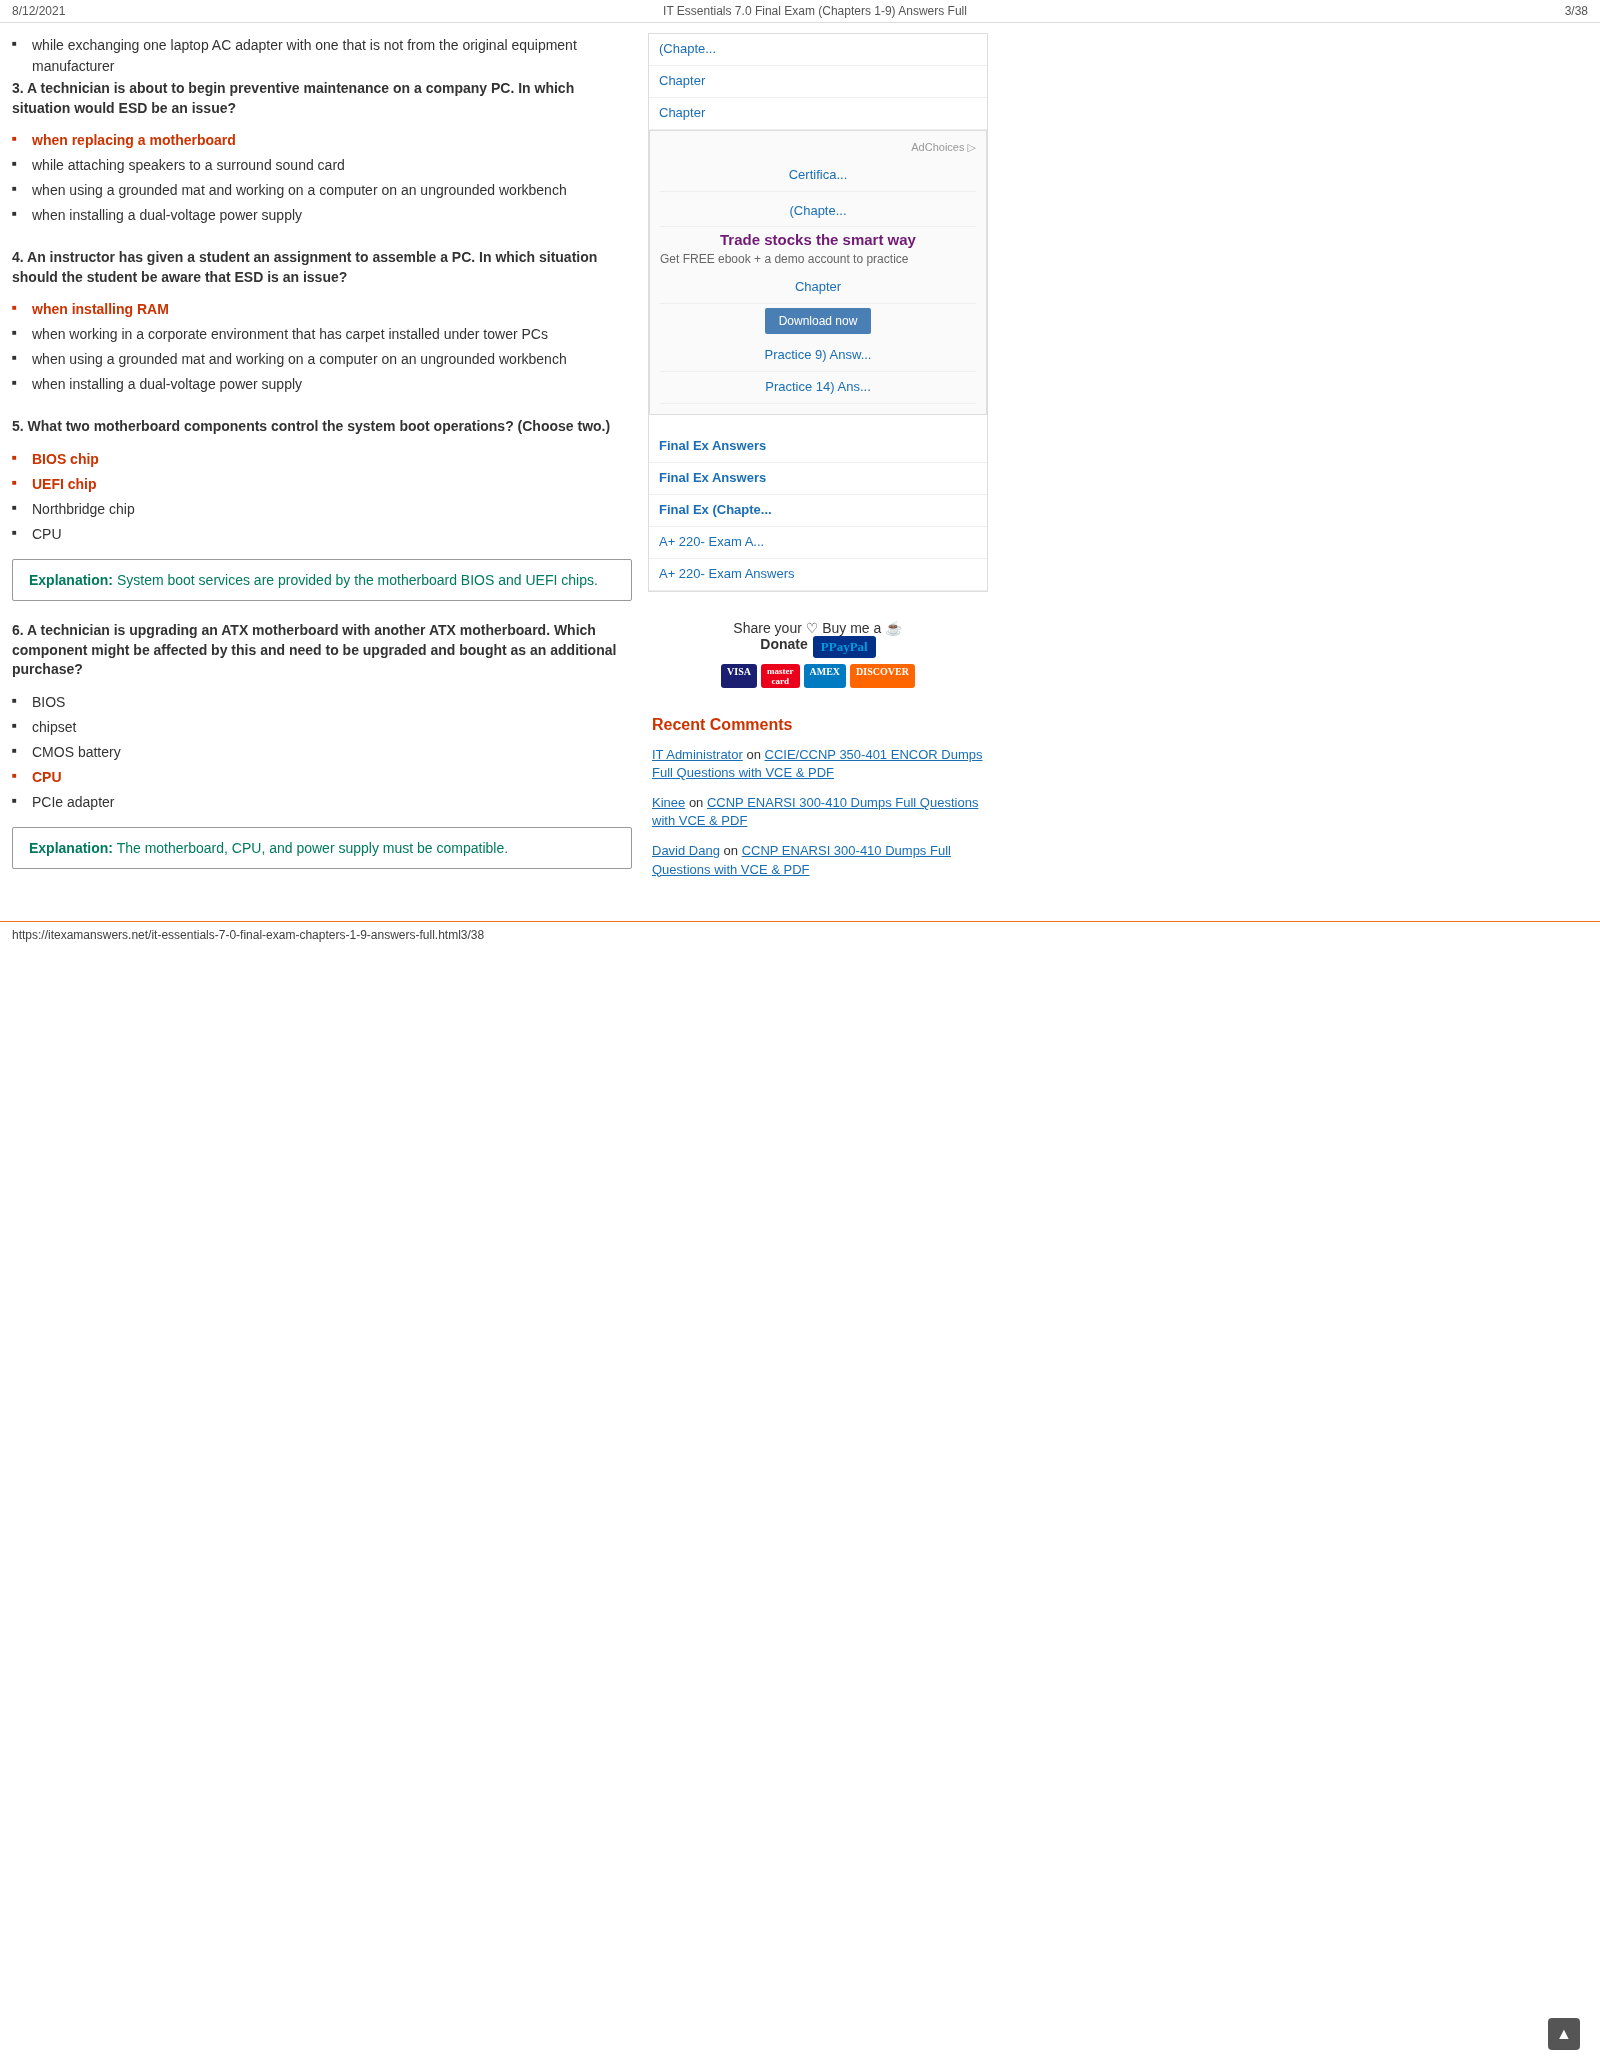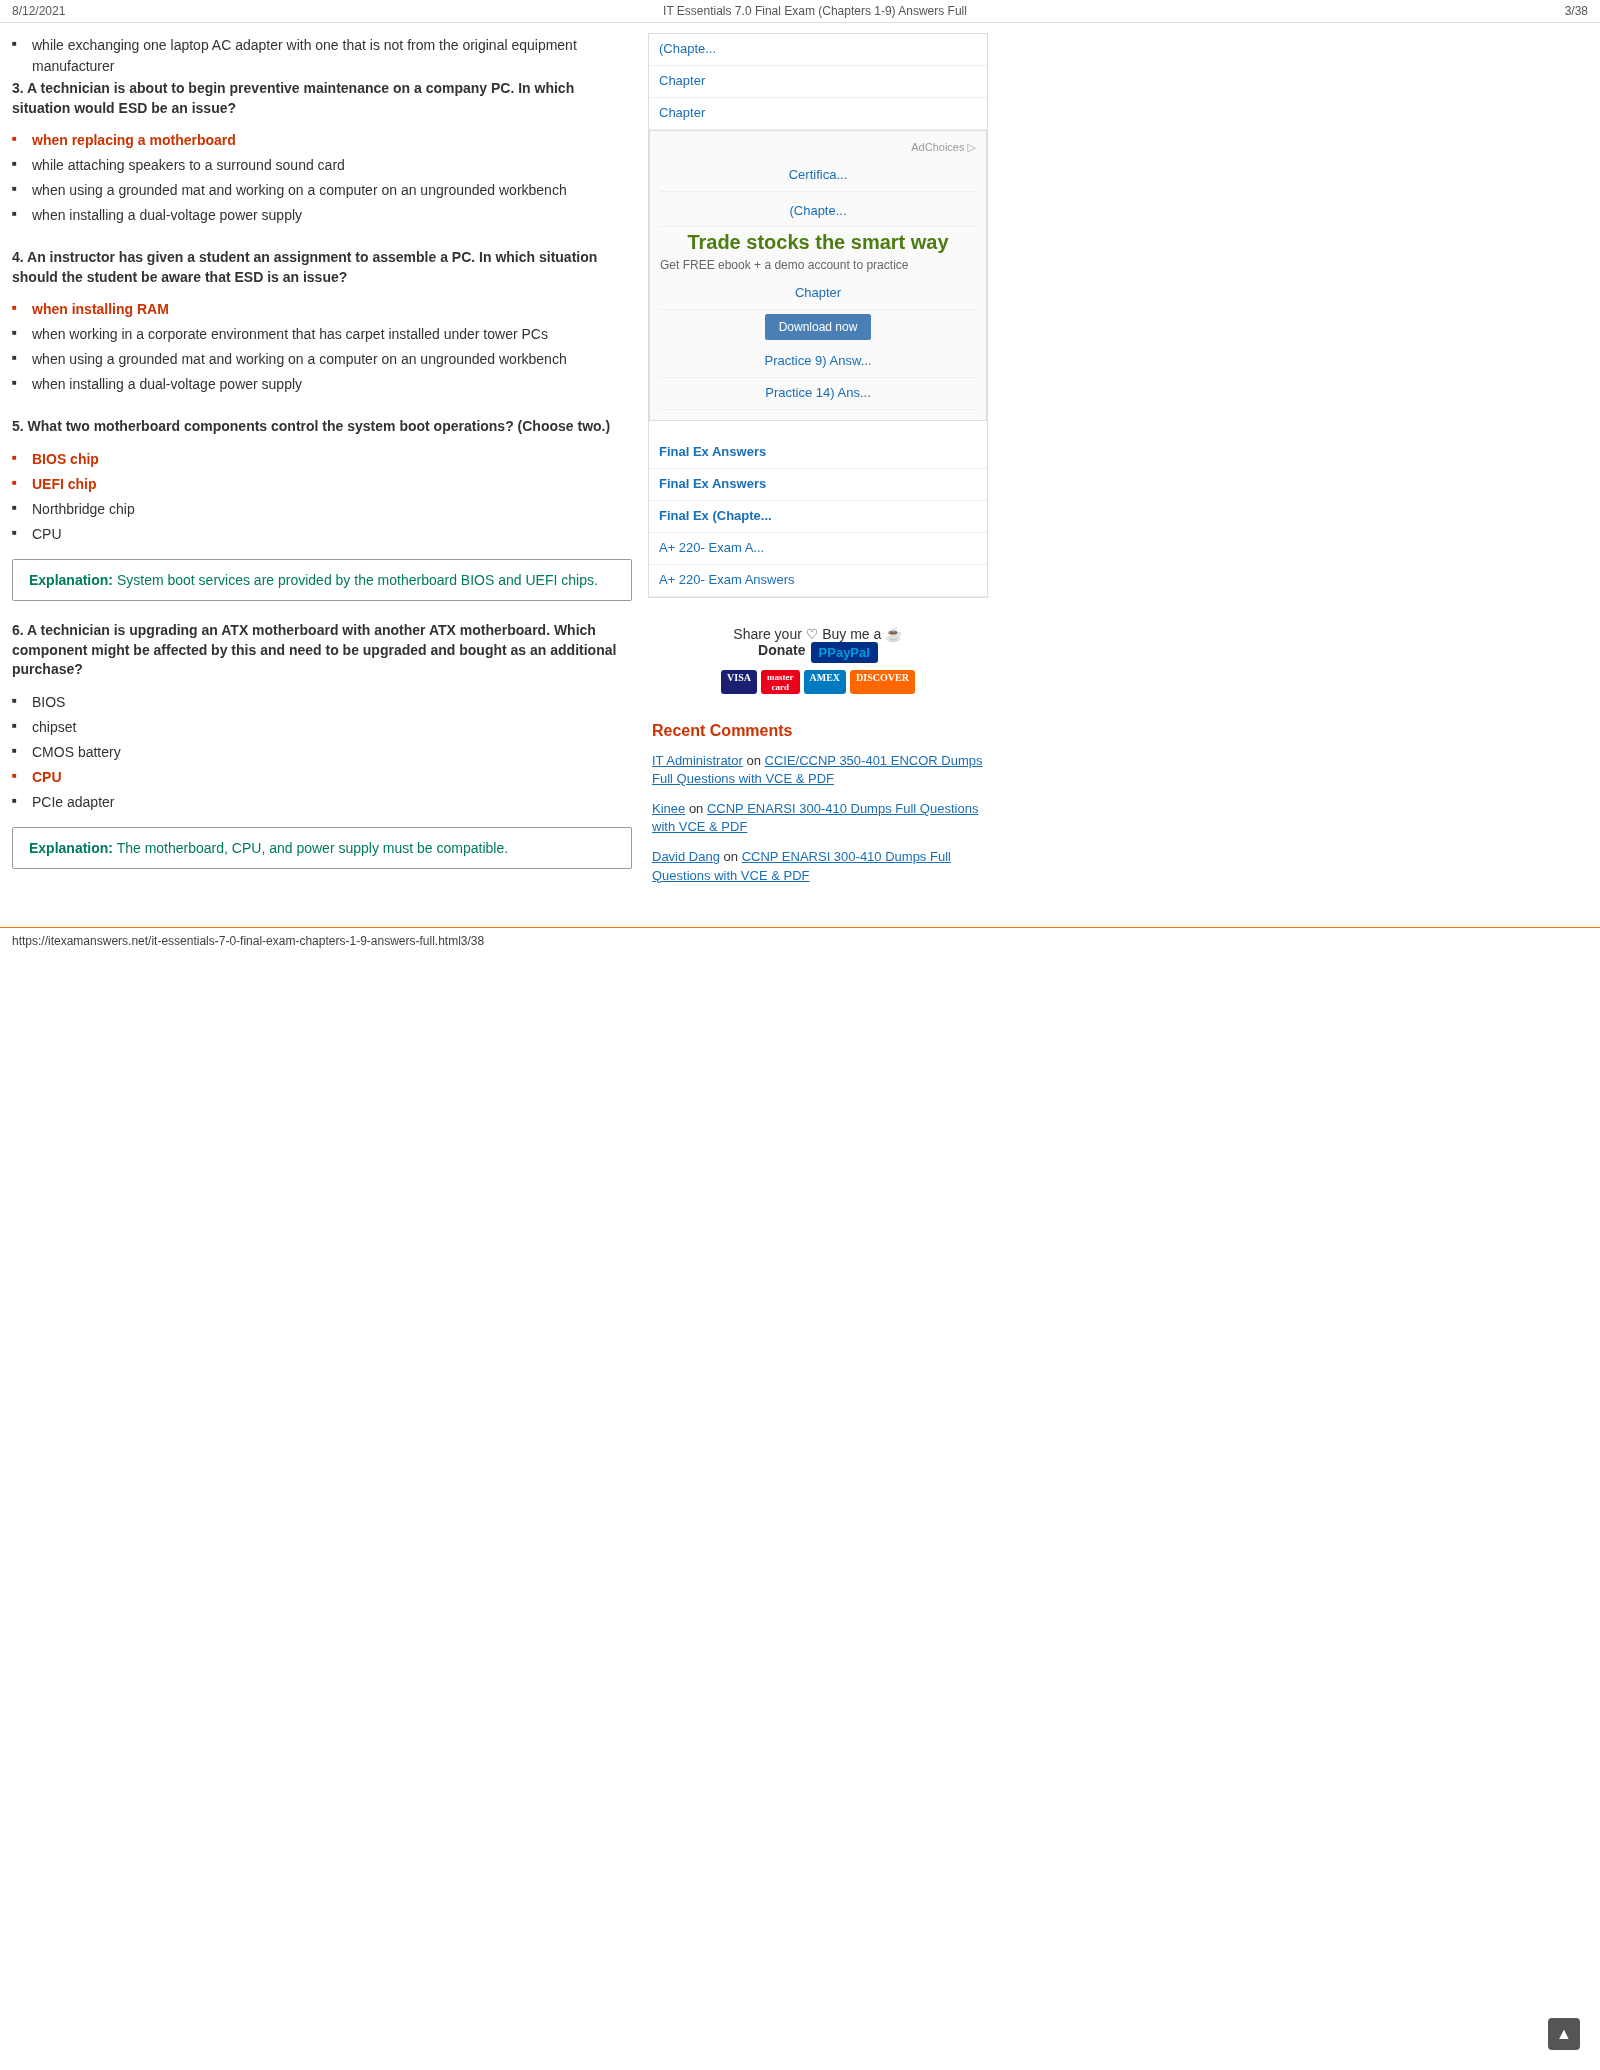--- a/index.html
+++ b/index.html
@@ -103,23 +103,23 @@
       min-height: 180px;
       position: relative;
     }
     .ad-label {
       font-size: 11px;
       color: #999;
       text-align: right;
       margin-bottom: 6px;
     }
     .ad-content-title {
-      font-size: 20px;
-      font-weight: bold;
-      color: #4d7c0f;
+      font-size: 15px;
+      font-weight: bold;
+      color: #701a75;
       margin-bottom: 4px;
     }
     .ad-body-text {
       font-size: 12px;
       color: #666;
       text-align: left;
       margin-bottom: 6px;
     }
     .ad-download-btn {
       background: #4a7fb5;
@@ -145,20 +145,21 @@
       margin-bottom: 6px;
     }
     .paypal-logo {
       display: inline-block;
       background: #003087;
       color: white;
       font-weight: bold;
       font-size: 13px;
       padding: 3px 8px;
       border-radius: 3px;
+      font-family: Liberation Serif, serif;
     }
     .paypal-logo span {
       color: #009cde;
     }
     .card-icons {
       display: flex;
       justify-content: center;
       gap: 4px;
       margin-top: 6px;
       font-family: Liberation Serif, serif;

